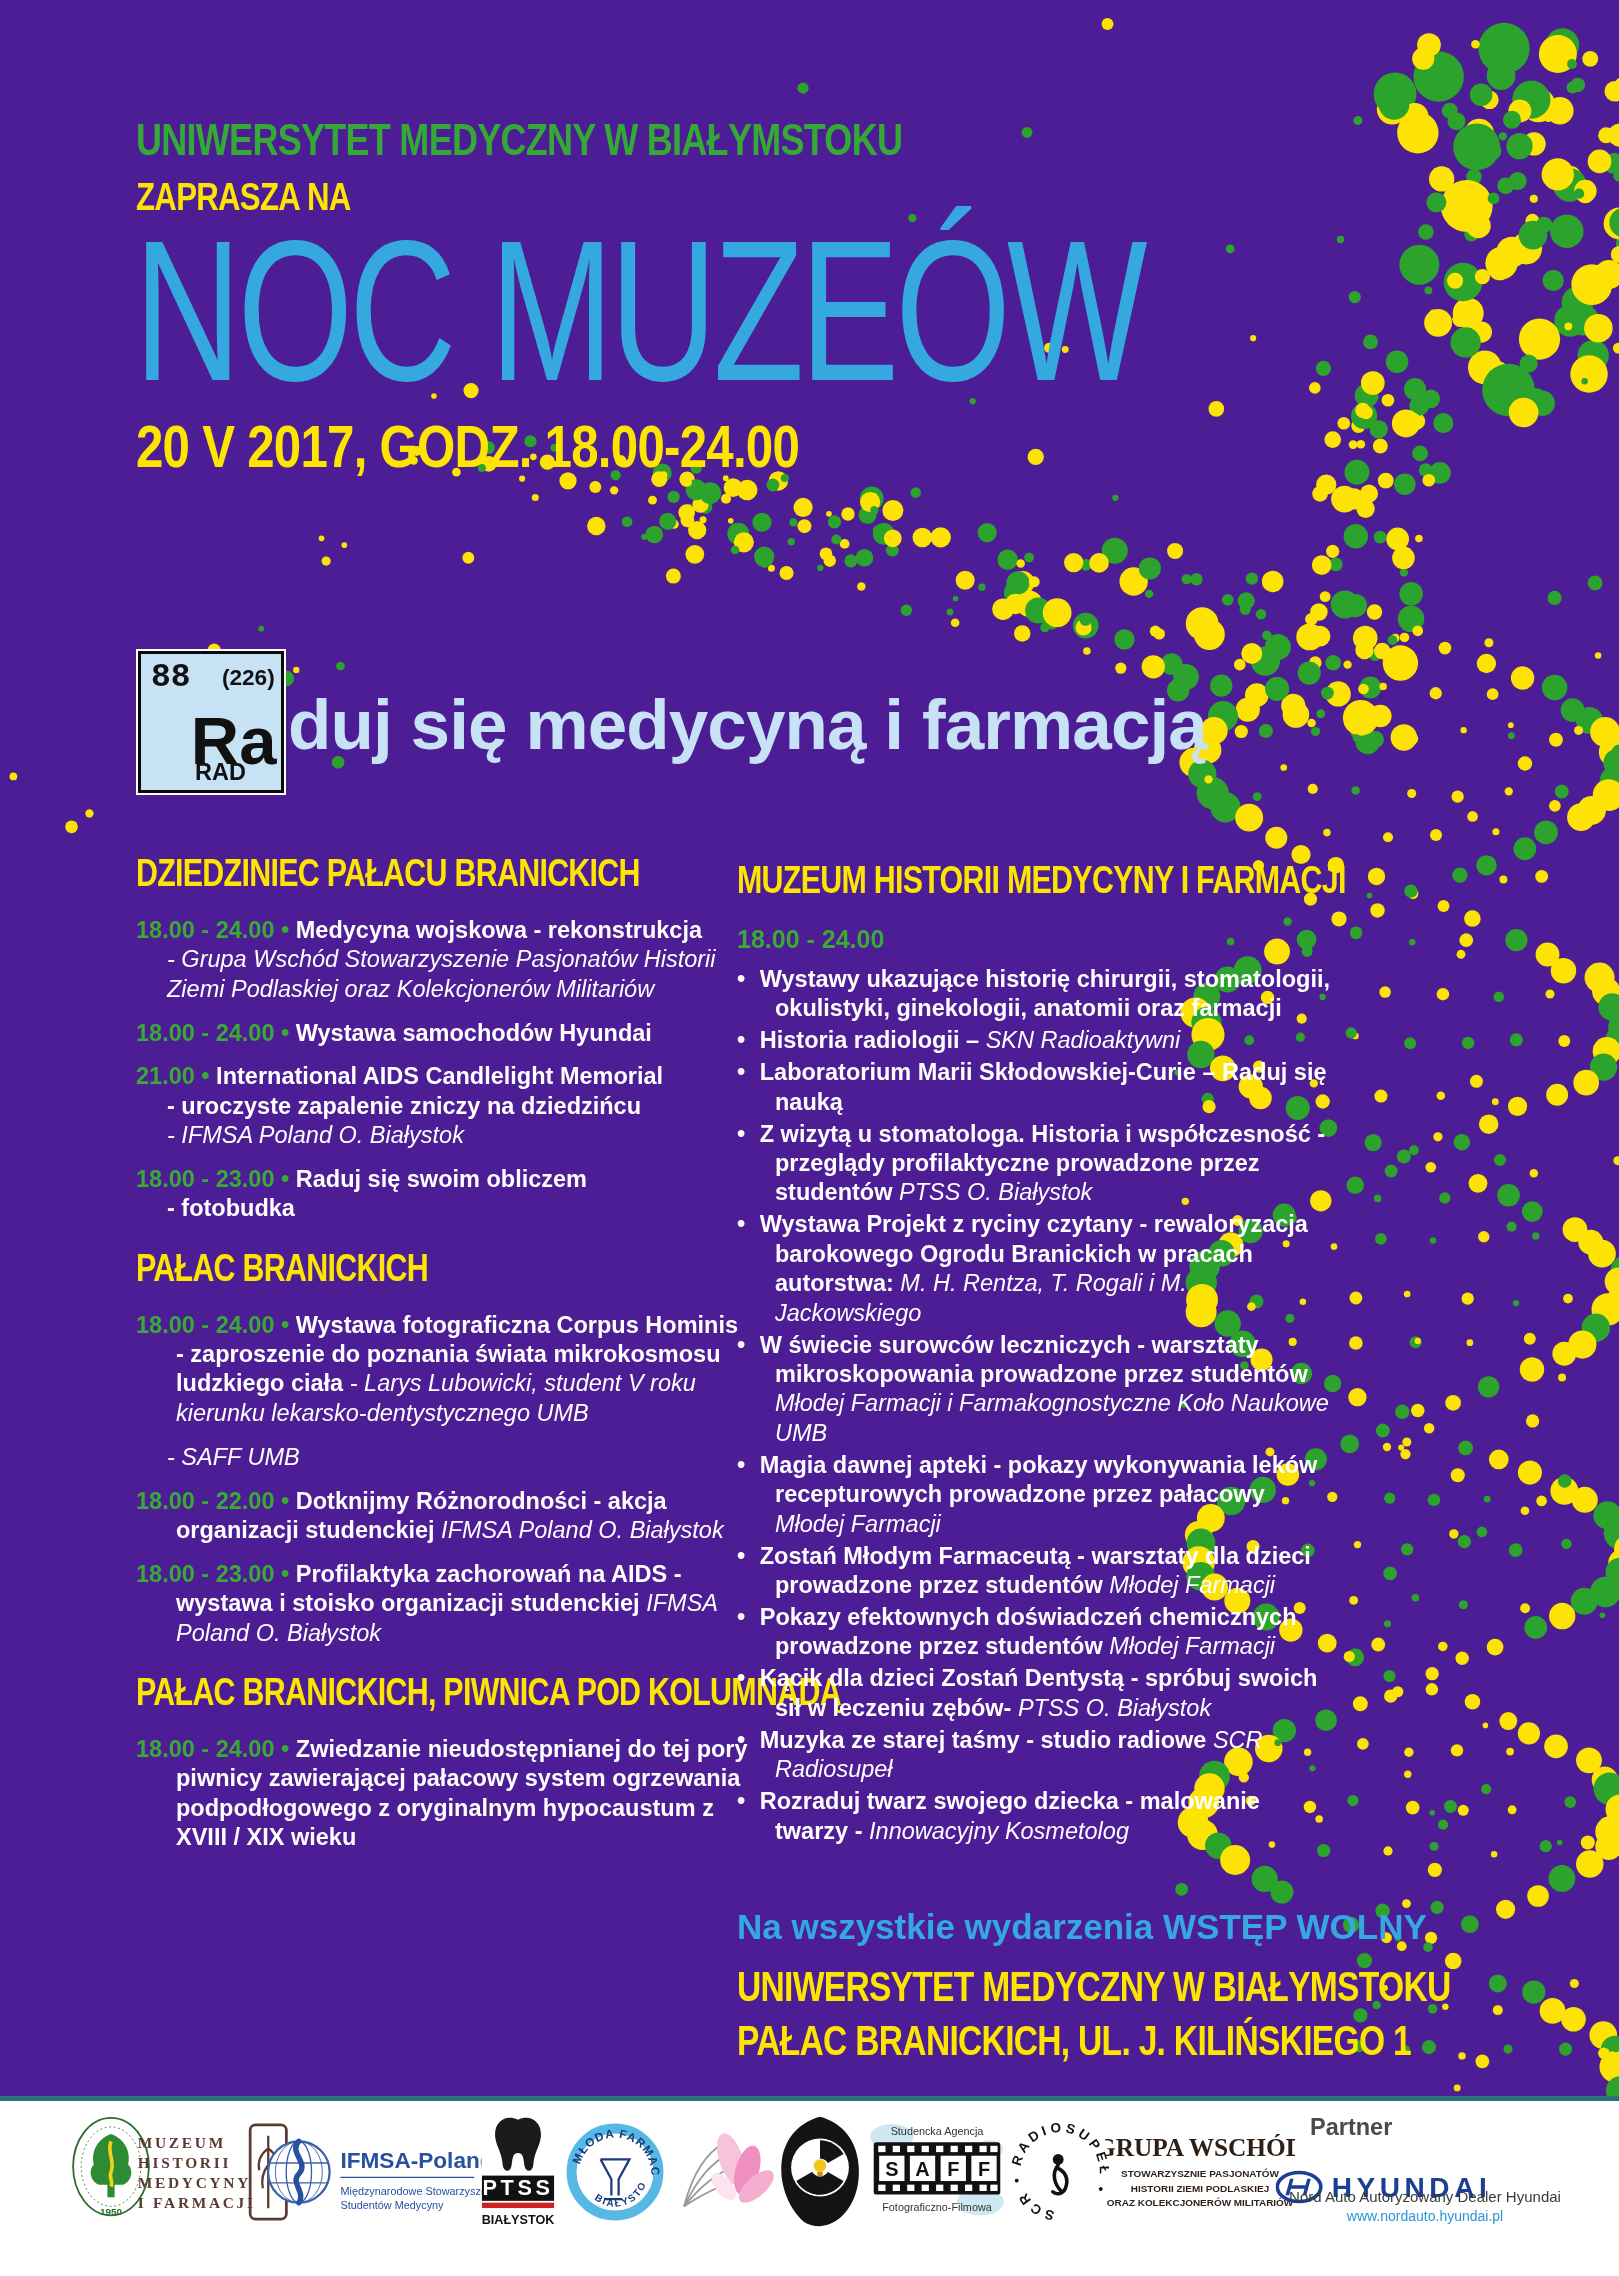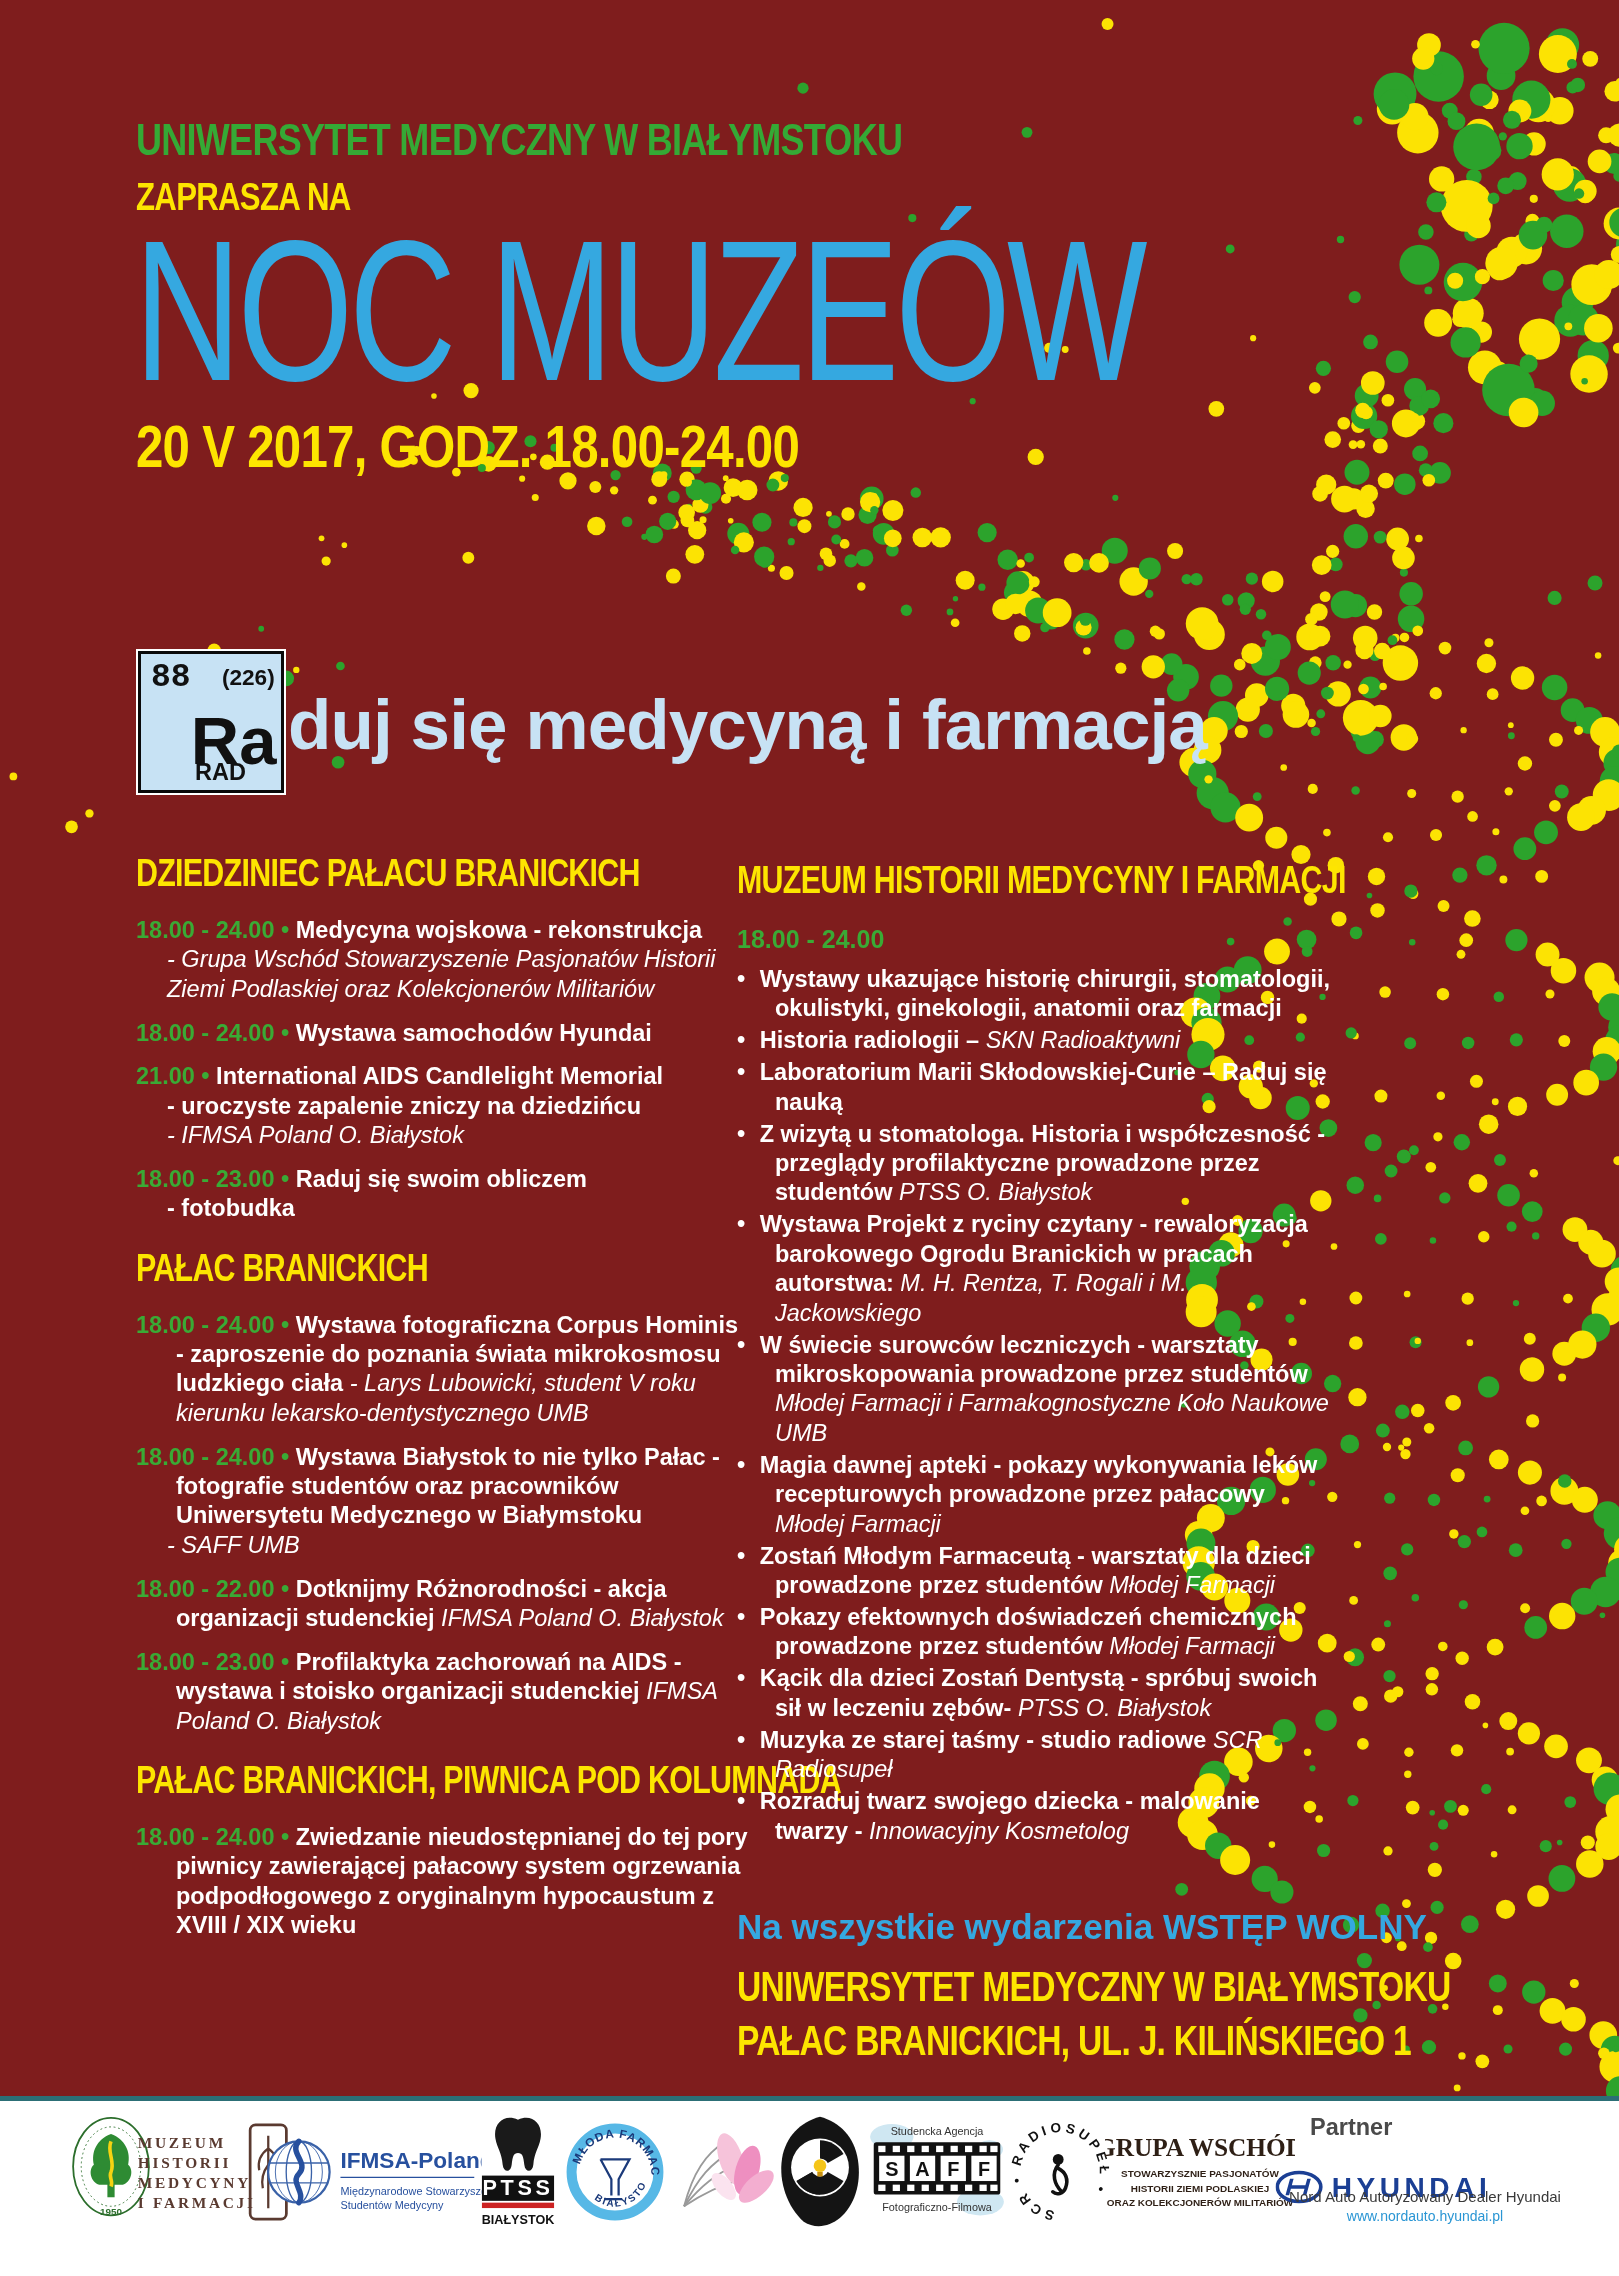--- a/index.html
+++ b/index.html
@@ -1,16 +1,16 @@
 <!DOCTYPE html>
 <html style="font-size:14.5px"><head>
 <meta charset="utf-8">
 <style>
   html,body{margin:0;padding:0;background:#222;}
-  .poster{position:relative;width:1619px;height:2277px;background:#7f1d1d;overflow:hidden;
+  .poster{position:relative;width:1619px;height:2277px;background:#4c1d95;overflow:hidden;
           font-family:"Liberation Sans","DejaVu Sans",sans-serif;}
   #dots{position:absolute;left:0;top:0;z-index:0;}
   .content{position:absolute;left:0;top:0;width:100%;height:100%;z-index:1;}
   .abs{position:absolute;}
   .cond{display:inline-block;transform:scaleX(.8);transform-origin:0 50%;white-space:nowrap;letter-spacing:-0.9px;}
 
   
   .hdr-line1{left:136px;top:114px;font-size:45px;font-weight:bold;color:#35a935;}
   .hdr-line2{left:136px;top:175px;font-size:39px;font-weight:bold;color:#fde500;}
   .big-title{left:134px;top:210px;font-size:201px;font-weight:normal;color:#35a8e0;line-height:1;}
@@ -899,21 +899,20 @@
         </div>
         <div class="litem">
           <div class="lhead"><span class="time">18.00 - 23.00</span><span class="sep"> • </span><span class="t-bold">Raduj się swoim obliczem</span></div>
           <div class="detail ">- fotobudka</div>
         </div>
         <div class="sec-heading"><span class="cond">PAŁAC BRANICKICH</span></div>
         <div class="litem">
           <div class="lhead"><span class="time">18.00 - 24.00</span><span class="sep"> • </span><span class="t-bold">Wystawa fotograficzna Corpus Hominis  - zaproszenie do poznania świata mikrokosmosu ludzkiego ciała</span><span class="t-italic"> - Larys Lubowicki, student V roku kierunku lekarsko-dentystycznego UMB</span></div>
         </div>
         <div class="litem">
-          <div class="lhead"><span class="time">18.00 - 24.00</span><span class="sep"> • </span><span class="t-bold">Wystawa Białystok to nie tylko Pałac - fotografie studentów oraz pracowników Uniwersytetu Medycznego w Białymstoku</span></div>
           <div class="detail italic">- SAFF UMB</div>
         </div>
         <div class="litem">
           <div class="lhead"><span class="time">18.00 - 22.00</span><span class="sep"> • </span><span class="t-bold">Dotknijmy Różnorodności - akcja organizacji studenckiej</span><span class="t-italic"> IFMSA Poland O. Białystok</span></div>
         </div>
         <div class="litem">
           <div class="lhead"><span class="time">18.00 - 23.00</span><span class="sep"> • </span><span class="t-bold">Profilaktyka zachorowań na AIDS -  wystawa i stoisko organizacji studenckiej</span><span class="t-italic"> IFMSA Poland  O. Białystok</span></div>
         </div>
         <div class="sec-heading"><span class="cond">PAŁAC BRANICKICH, PIWNICA POD KOLUMNADĄ</span></div>
         <div class="litem">

